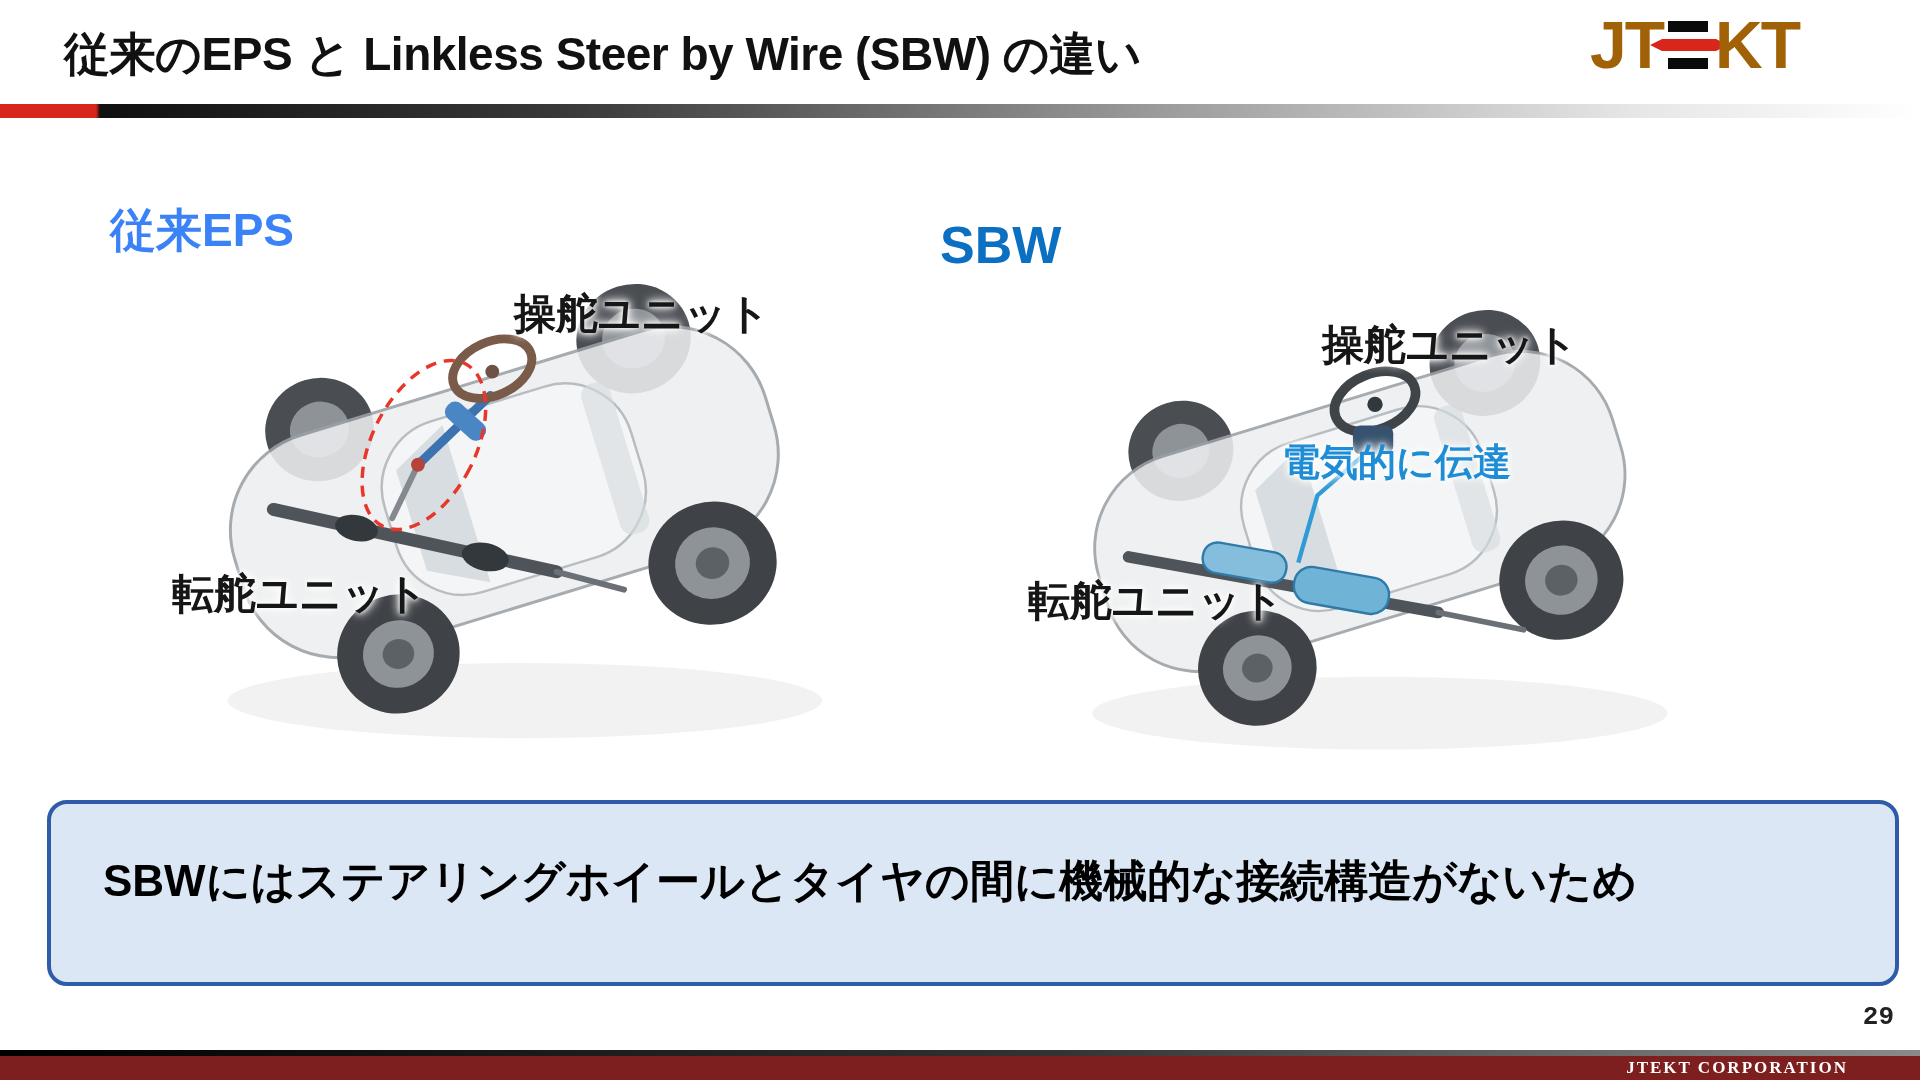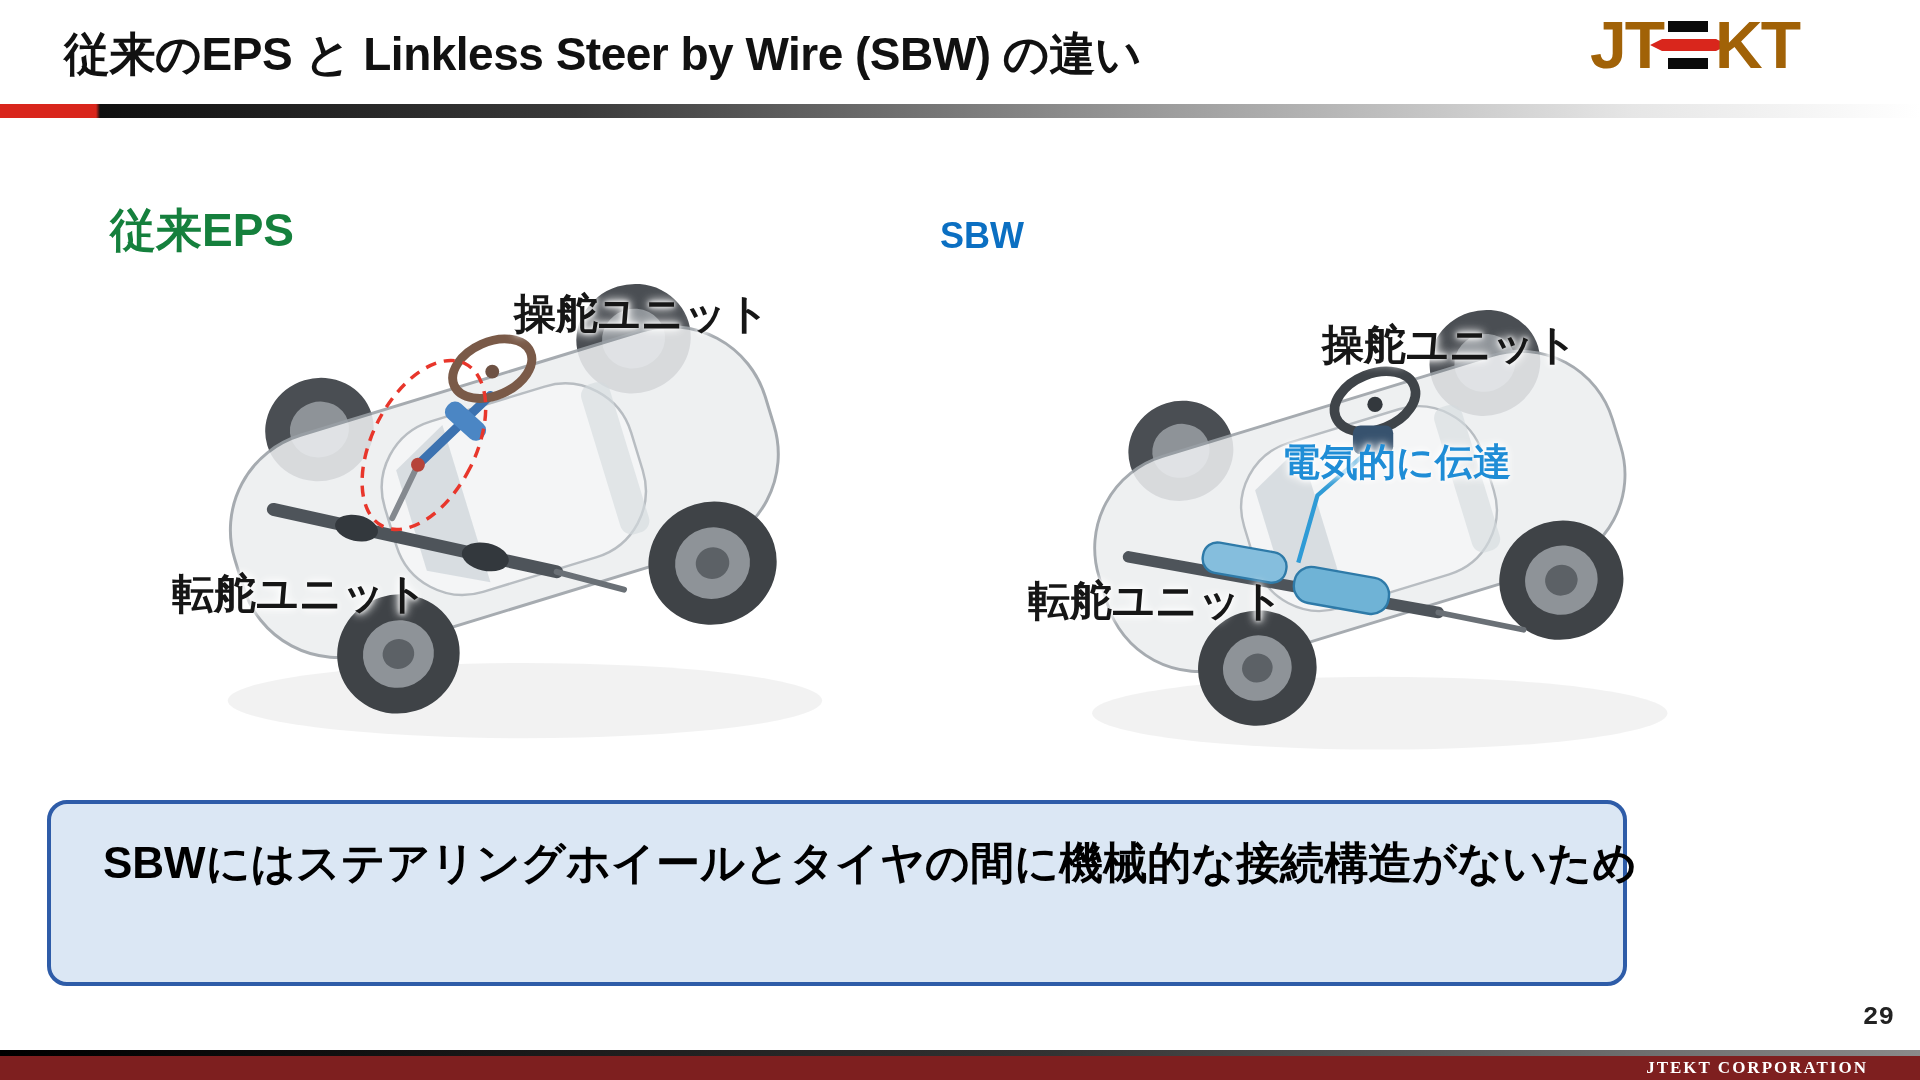--- a/index.html
+++ b/index.html
@@ -38,61 +38,61 @@
   
   .panel{position:absolute;}
   .panel-left{left:110px;top:200px;width:780px;height:580px;}
   .panel-right{left:930px;top:215px;width:800px;height:570px;}
   .car-svg{position:absolute;}
   .panel-left .car-svg{left:45px;top:25px;width:730px;height:535px;}
   .panel-right .car-svg{left:95px;top:22px;width:700px;height:540px;}
 
   .diag-label{position:absolute;white-space:nowrap;
     text-shadow:0 0 4px #fff,0 0 8px #fff,0 0 12px #fff;}
-  .lbl-main{font-size:46px;font-weight:600;color:#15803d;}
-  .lbl-main-blue{font-size:36px;font-weight:600;color:#0b6fc2;}
+  .lbl-main{font-size:46px;font-weight:600;color:#3b82f6;}
+  .lbl-main-blue{font-size:52px;font-weight:600;color:#0b6fc2;}
   .lbl-unit{font-size:42px;font-weight:700;color:#161616;}
   .lbl-mech{font-size:38px;font-weight:700;color:#ea3323;}
   .lbl-elec{font-size:38px;font-weight:700;color:#1f8dd6;}
 
   .panel-left .pos-title{left:0px;top:0px;}
   .panel-left .pos-steer{left:404px;top:86px;}
   .panel-left .pos-trans{left:312px;top:204px;}
   .panel-left .pos-rack{left:62px;top:366px;}
 
   .panel-right .pos-title{left:10px;top:0px;}
   .panel-right .pos-steer{left:392px;top:102px;}
   .panel-right .pos-trans{left:352px;top:222px;}
   .panel-right .pos-rack{left:98px;top:358px;}
 
   
   .callout{
-    position:absolute;left:47px;top:800px;width:1580px;height:186px;
+    position:absolute;left:47px;top:800px;width:1852px;height:186px;
     box-sizing:border-box;background:#dbe7f4;border:4px solid #2e5ca8;border-radius:20px;
-    padding:26px 40px 0 52px;
+    padding:44px 40px 0 52px;
   }
   .callout .c-line{font-size:44px;font-weight:800;color:#000;line-height:1.48;white-space:nowrap;}
   .callout .c-line2{padding-left:36px;}
 
   
   .page-number{
     position:absolute;right:26px;top:1002px;
     font-size:26px;font-weight:700;color:#222;font-family:Liberation Mono, monospace;
   }
   .footer-rule{
     position:absolute;left:0;bottom:24px;width:1920px;height:6px;
     background:linear-gradient(to right,#000 0,#333 55%,#8a8a8a 100%);
   }
   .footer-bar{
     position:absolute;left:0;bottom:0;width:1920px;height:24px;
     background:#7e1f1f;display:flex;align-items:center;justify-content:flex-end;
   }
   .footer-company{
     font-family:"Liberation Serif", serif;font-weight:700;
-    color:#ffffff;font-size:17px;letter-spacing:2px;margin-right:52px;
+    color:#ffffff;font-size:17px;letter-spacing:2px;margin-right:72px;
   }
 </style>
 </head>
 <body>
 
 <div class="slide-title">従来のEPS と Linkless Steer by Wire (SBW) の違い</div>
 
 <div class="logo">
   <span class="lg-txt">JT</span>
   <span class="logo-e">

